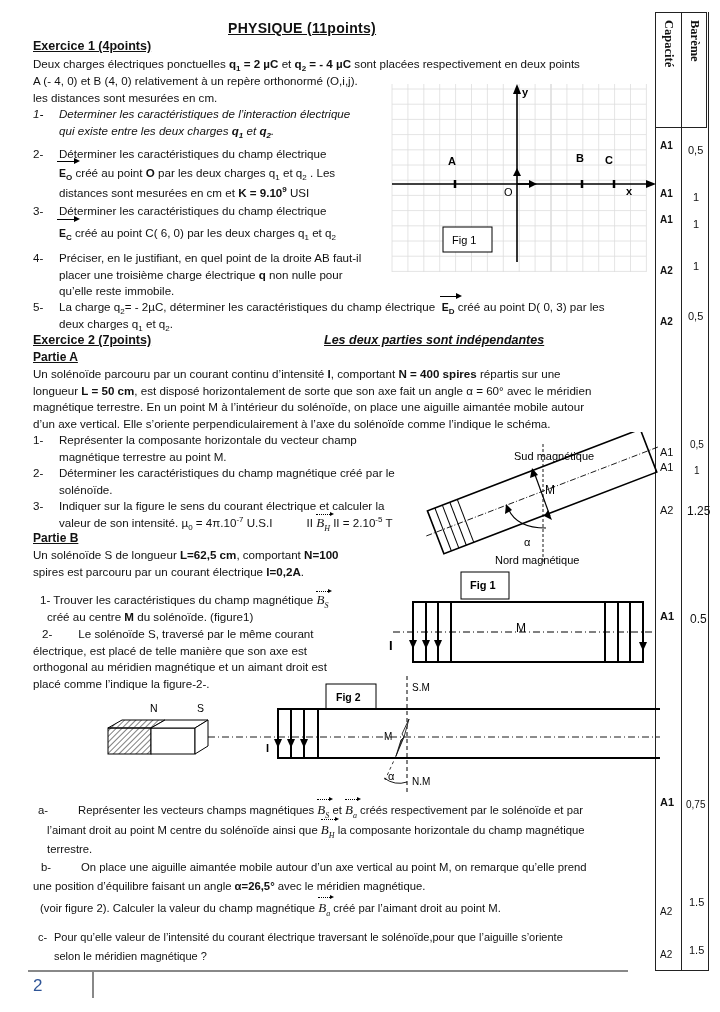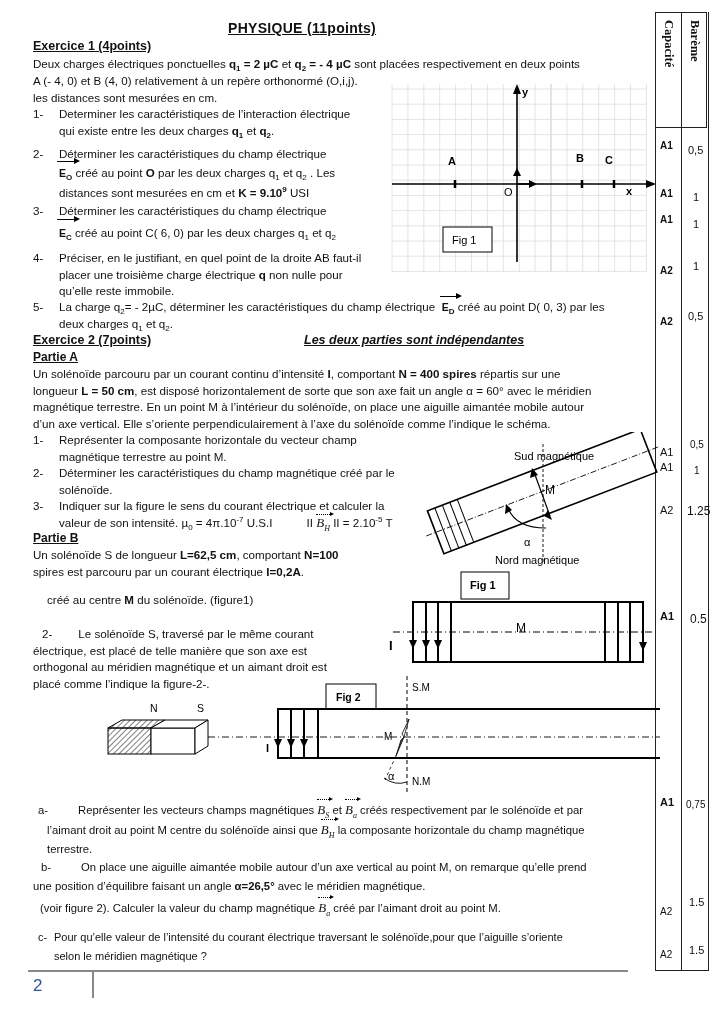--- a/index.html
+++ b/index.html
@@ -1,21 +1,21 @@
 <!DOCTYPE html>
 <html><head>
 <meta charset="utf-8">
 <style>
   html,body{margin:0;padding:0;background:#fff;}
   body{width:720px;height:1012px;position:relative;overflow:hidden;font-family:"Liberation Sans",sans-serif;color:#111;font-size:11.6px;line-height:16.5px;}
   .abs{position:absolute;}
   .title{left:228px;top:20px;font-size:14px;font-weight:bold;text-decoration:underline;letter-spacing:0.3px;}
   .h-ex{font-weight:bold;text-decoration:underline;font-size:12.5px;}
   .h-part{font-weight:bold;text-decoration:underline;font-size:12px;}
-  .note{font-weight:bold;font-style:italic;text-decoration:underline;font-size:12.5px;}
+  .note{font-weight:bold;font-style:italic;text-decoration:underline;font-size:12.5px;margin-left:20px;}
   b{font-weight:bold;}
   .num{display:inline-block;width:26px;}
   .ind{padding-left:26px;}
   .vec{position:relative;display:inline-block;font-weight:bold;font-size:10.5px;}
   .vec::before{content:"";position:absolute;left:-2px;right:-6px;top:-3px;border-top:1.6px solid #000;}
   .vec::after{content:"";position:absolute;right:-8px;top:-6px;border-left:6px solid #000;border-top:3.5px solid transparent;border-bottom:3.5px solid transparent;}
   .bvec{position:relative;display:inline-block;font-family:"Liberation Serif",serif;font-style:italic;font-size:13px;}
   .bvec::before{content:"";position:absolute;left:0;right:-2px;top:-1px;border-top:1px dotted #000;}
   .bvec::after{content:"";position:absolute;right:-4px;top:-3px;border-left:4px solid #000;border-top:2px solid transparent;border-bottom:2px solid transparent;}
   sub,sup{font-size:8px;line-height:0;}
@@ -71,21 +71,21 @@
   <span class="bar" style="top:894px;left:689px;">1.5</span>
   <span class="cap n" style="top:947px;font-size:10px;">A2</span>
   <span class="bar" style="top:942px;left:689px;">1.5</span>
 </div>
 
 <div class="abs h-ex" style="left:33px;top:38px;">Exercice  1  (4points)</div>
 <div class="abs" style="left:33px;top:56px;white-space:nowrap;"><span>Deux charges électriques ponctuelles </span><b><span>q</span><sub>1</sub><span> = 2 µC</span></b><span> et </span><b><span>q</span><sub>2</sub><span> = - 4 µC</span></b><span>  sont placées respectivement en deux points</span></div>
 <div class="abs" style="left:33px;top:73px;"> A (- 4, 0) et B (4, 0) relativement à un repère orthonormé (O,i,j).</div>
 <div class="abs" style="left:33px;top:90px;">les distances sont mesurées en cm.</div>
 
-<div class="abs" style="left:33px;top:106px;width:360px;">
+<div class="abs" style="left:33px;top:106px;width:360px;font-style:italic;">
   <div><span class="num">1-</span><span>Determiner les caractéristiques de l’interaction électrique</span></div>
   <div class="ind"><span>qui existe entre les deux charges </span><b>q<sub>1</sub></b> et <b>q<sub>2</sub></b>.</div>
 </div>
 <div class="abs" style="left:33px;top:144px;width:360px;line-height:19px;">
   <div><span class="num">2-</span><span>Déterminer les caractéristiques du champ électrique</span></div>
   <div class="ind"><span class="vec"><span>E</span><sub>O</sub></span><span> créé au point </span><b>O</b><span> par les deux charges q</span><sub>1</sub><span> et q</span><sub>2</sub><span> . Les</span></div>
   <div class="ind"><span>distances sont mesurées en cm et </span><b><span>K = 9.10</span><sup>9</sup></b><span> USI</span></div>
 </div>
 <div class="abs" style="left:33px;top:200px;width:380px;line-height:22px;">
   <div><span class="num">3-</span><span>Déterminer les caractéristiques du champ électrique</span></div>
@@ -192,20 +192,21 @@
   <text x="104" y="114" font-size="11">α</text>
   <text x="75" y="132" font-size="11">Nord magnétique</text>
 </svg>
 
 <div class="abs h-part" style="left:33px;top:530px;">Partie B</div>
 <div class="abs" style="left:33px;top:547px;width:380px;">
   <div><span> Un solénoïde S de longueur </span><b>L=62,5 cm</b><span>, comportant </span><b>N=100</b></div>
   <div><span>spires est parcouru par un courant électrique </span><b>I=0,2A</b><span>.</span></div>
 </div>
 <div class="abs" style="left:40px;top:592px;width:360px;white-space:nowrap;">
+  <div><span>1-  Trouver les caractéristiques du champ magnétique </span><span class="bvec"><span>B</span><sub>S</sub></span></div>
   <div style="padding-left:7px;"><span>créé au centre </span><b>M</b><span> du solénoïde. (figure1)</span></div>
 </div>
 <div class="abs" style="left:33px;top:626px;width:360px;">
   <div style="padding-left:9px;"><span>2-</span><span style="display:inline-block;width:26px;"></span><span>Le solénoïde S, traversé par le même courant</span></div>
   <div>électrique, est placé de telle manière que son axe est</div>
   <div>orthogonal au méridien magnétique et un aimant droit est</div>
   <div>placé comme l’indique la figure-2-.</div>
 </div>
 
 <svg class="abs" style="left:385px;top:570px;" width="270" height="100">

